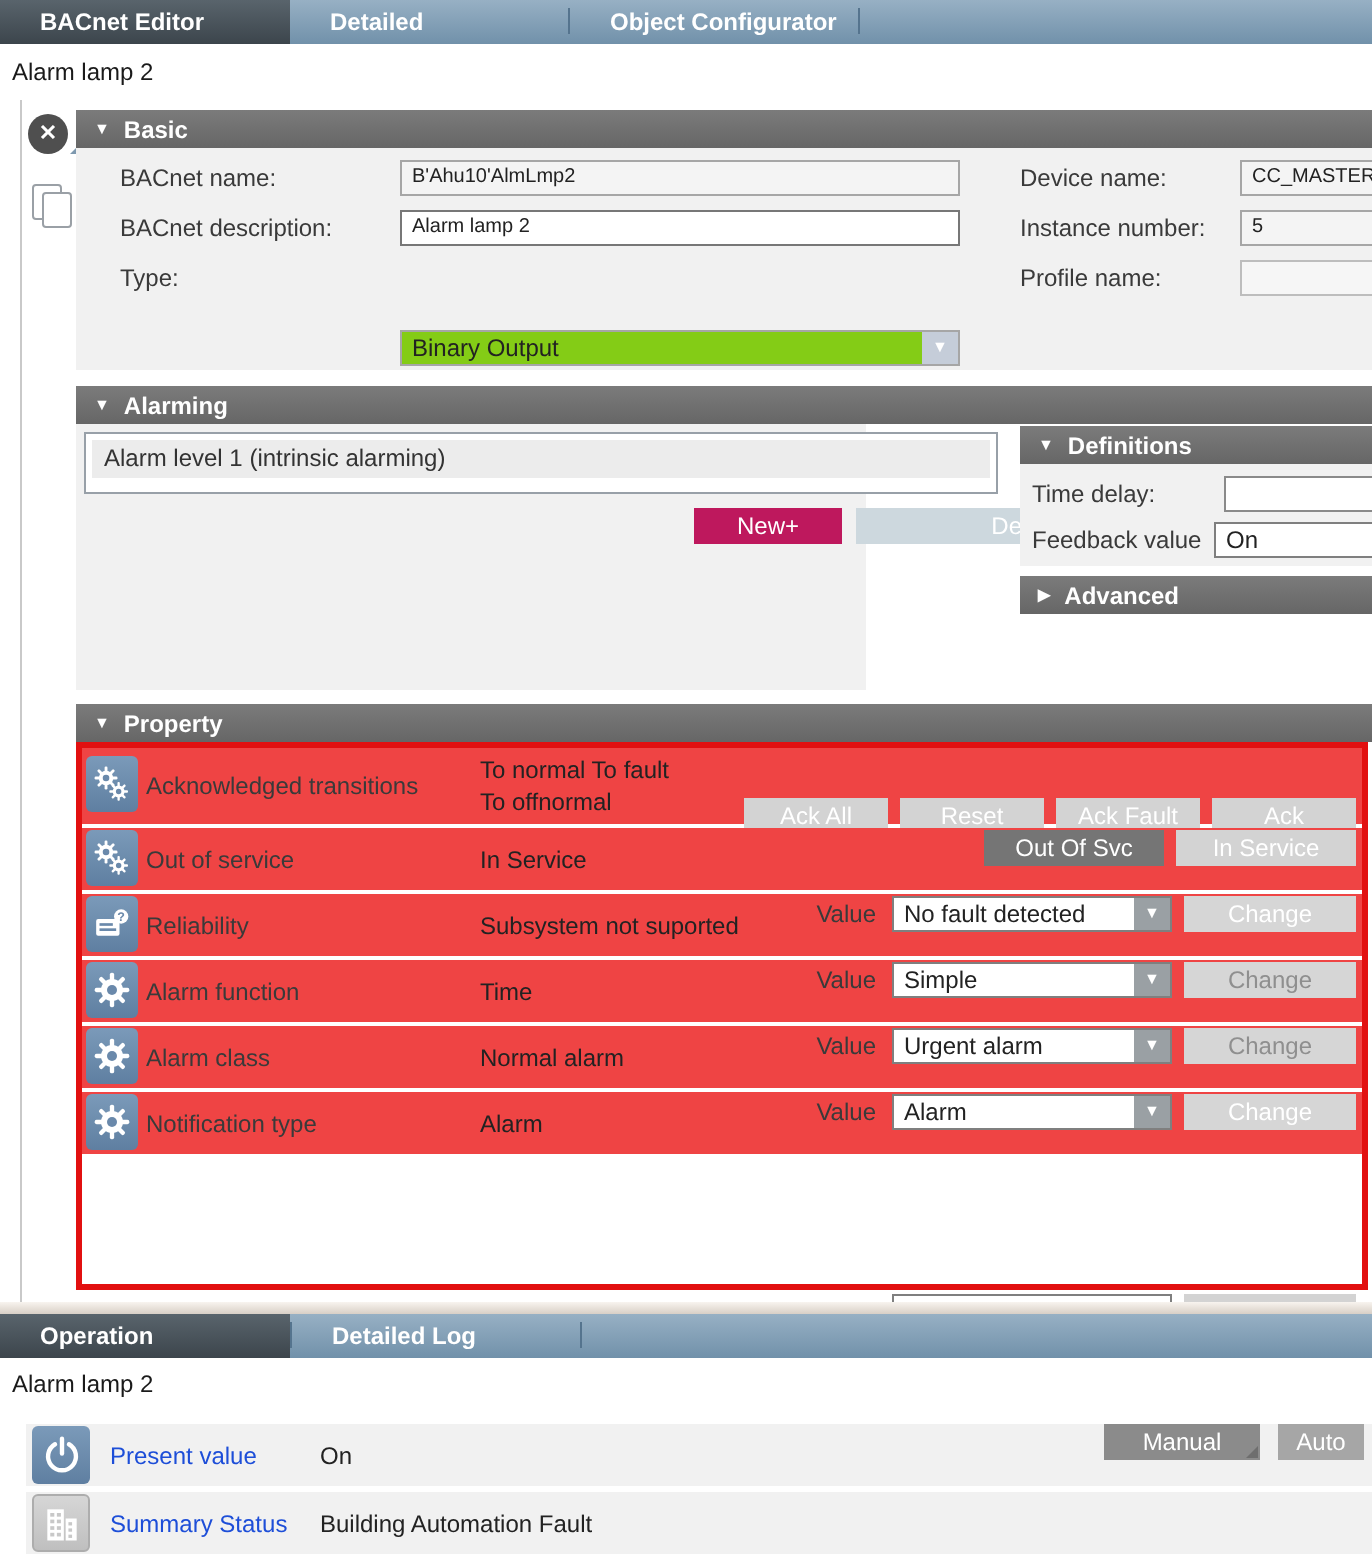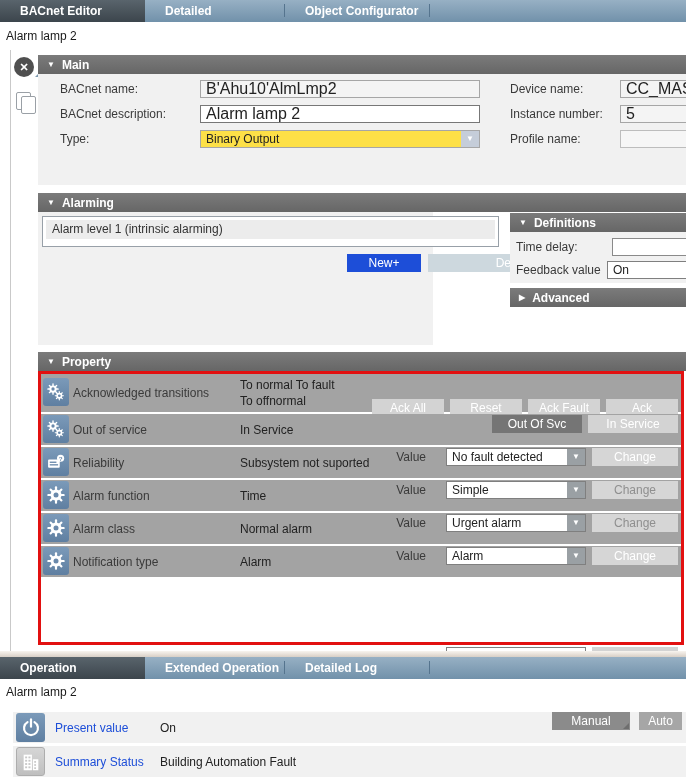--- a/index.html
+++ b/index.html
@@ -25,59 +25,59 @@
   .vline{position:absolute;left:10px;top:50px;height:601px;border-left:1px solid #c9c9c9;}
   
   .sechdr{position:absolute;height:19px;background:linear-gradient(180deg,#7b7b7b,#666);
           color:#fff;display:flex;align-items:center;font-weight:bold;}
   .sechdr .tri{font-size:8px;margin:0 7px 0 9px;}
   .secbody{position:absolute;background:#f1f1f1;}
   
   .flabel{position:absolute;color:#3a3a3a;white-space:nowrap;}
   .fld{position:absolute;height:18px;border:1px solid #a6a6a6;background:#f4f4f4;
        padding:0 5px;line-height:18px;box-sizing:border-box;font-family:"Liberation Sans",sans-serif;
-       font-size:16px;color:#222;white-space:nowrap;overflow:hidden;}
+       font-size:10px;color:#222;white-space:nowrap;overflow:hidden;}
   input.fld{outline:none;}
   .fld.editable{background:#fff;border:1px solid #777;}
   .ddl{display:flex;height:18px;background:#fff;border:1px solid #7f7f7f;box-sizing:border-box;}
   .ddl .txt{flex:1;padding-left:5px;line-height:16px;color:#222;white-space:nowrap;overflow:hidden;}
   .ddl .arr{width:18px;background:#9aa0a4;color:#fff;font-size:8px;text-align:center;line-height:16px;}
-  .ddl.light{background:#fde047;border:1px solid #a6a6a6;}
+  .ddl.light{background:#84cc16;border:1px solid #a6a6a6;margin-top:35px;}
   .ddl.light .arr{background:#c5cdd9;}
   
   .pbtn{height:18px;line-height:18px;text-align:center;color:#fff;font-size:12px;position:relative;white-space:nowrap;}
   .b-dis{background:#d3d3d3;}
   .b-dark{background:#757575;}
-  .b-mid{background:#1d4ed8;text-align:center;}
+  .b-mid{background:#be185d;text-align:center;}
   .b-del{background:#cdd8de;padding-left:48px;}
   .b-chg{background:#d6d6d6;color:#8f8f8f;}
   .b-chgd{background:#d6d6d6;color:#fff;}
   .b-manual{background:#8b8b8b;}
   .b-auto{background:#a6a6a6;}
   .b-manual:after{content:"";position:absolute;right:1px;bottom:1px;width:0;height:0;
                   border-left:6px solid transparent;border-bottom:6px solid #6e6e6e;}
   .w72{width:72px;margin-top:24px;} .w90{width:90px;} .w86{width:86px;} .w74{width:74px;} .w78{width:78px;} .w43{width:43px;}
   
   .listbox{position:absolute;left:4px;top:4px;width:457px;height:31px;background:#fff;
            border:1px solid #98a0a8;box-sizing:border-box;}
   .listitem{margin:3px;height:19px;line-height:19px;background:#ececec;padding-left:6px;color:#333;}
   
   .redbox{position:absolute;left:38px;top:371px;width:646px;height:274px;box-sizing:border-box;
           border:3px solid #e21010;background:#fff;display:flex;flex-direction:column;gap:2px;overflow:hidden;}
-  .prow{position:relative;background:#a3a3a3;flex:0 0 31px;}
+  .prow{position:relative;background:#ef4444;flex:0 0 31px;}
   .prow.h38{flex:0 0 38px;}
   .picon{position:absolute;left:2px;top:1px;width:26px;height:28px;border-radius:3px;
          background:linear-gradient(180deg,#7b9ab9,#5f7fa1);display:flex;align-items:center;justify-content:center;}
   .prow.h38 .picon{top:4px;}
   .picon svg{width:20px;height:20px;}
   .plabel{position:absolute;left:32px;top:50%;transform:translateY(-50%);color:#3a3a3a;white-space:nowrap;}
   .pvalue{position:absolute;left:199px;top:50%;transform:translateY(-50%);color:#222;white-space:nowrap;}
   .pvalue2{position:absolute;left:199px;top:3px;line-height:16px;color:#222;white-space:nowrap;}
   .pctrl{position:absolute;top:1px;right:3px;display:flex;gap:6px;align-items:flex-start;}
-  .vlabel{line-height:18px;color:#3a3a3a;margin-right:14px;}
+  .vlabel{line-height:18px;color:#3a3a3a;margin-right:2px;}
   .ddl.pdd{width:140px;}
   
   .partial{position:absolute;left:41px;top:646px;width:640px;height:5px;overflow:hidden;}
   .beige{position:absolute;left:0;top:651px;width:686px;height:6px;
          background:linear-gradient(180deg,#f8f4ef,#d8cfc6);}
   .oprow{position:absolute;left:13px;width:673px;height:31px;background:#f1f1f1;}
   .oicon{position:absolute;left:3px;top:1px;width:29px;height:29px;border-radius:3px;
          background:linear-gradient(180deg,#7b9ab9,#5f7fa1);display:flex;align-items:center;justify-content:center;}
   .oicon.gray{background:linear-gradient(180deg,#d6d6d6,#bfbfbf);border:1px solid #adadad;box-sizing:border-box;}
   .oicon svg{width:22px;height:22px;}
@@ -113,21 +113,21 @@
 
   <div class="doctitle" style="top:29px">Alarm lamp 2</div>
 
   <div class="closeicon">✕</div>
   <div class="closefold"></div>
   <div class="copyicon"></div>
   <div class="vline"></div>
 
   <div class="sechdr" style="left:38px;top:55px;width:648px">
     <span class="tri">▼</span>
-    <span>Main</span>
+    <span>Basic</span>
   </div>
   <div class="secbody" style="left:38px;top:74px;width:648px;height:111px">
     <div class="flabel" style="left:22px;top:8px">BACnet name:</div>
     <input class="fld" style="left: 162px; top: 6px; width: 280px;" readonly="" value="B'Ahu10'AlmLmp2">
     <div class="flabel" style="left:22px;top:33px">BACnet description:</div>
     <input class="fld editable" style="left: 162px; top: 31px; width: 280px;" value="Alarm lamp 2">
     <div class="flabel" style="left:22px;top:58px">Type:</div>
     <div class="ddl light" style="position:absolute;left:162px;top:56px;width:280px">
       <div class="txt">Binary Output</div>
       <div class="arr">▼</div>
@@ -294,21 +294,20 @@
     <div style="position:absolute;top:1px;right:3px;display:flex;gap:6px">
       <div class="ddl pdd"></div>
       <div class="pbtn b-dis w86"></div>
     </div>
   </div>
 
   <div class="beige"></div>
 
   <div class="tabbar" style="top:657px">
     <div class="tab active">Operation</div>
-    <div class="tab t2">Extended Operation</div>
     <div class="tabsep"></div>
     <div class="tab t3">Detailed Log</div>
     <div class="tabsep"></div>
   </div>
 
   <div class="doctitle" style="top:685px">Alarm lamp 2</div>
 
   <div class="oprow" style="top:712px">
     <div class="oicon">
       <svg viewBox="0 0 24 24">

